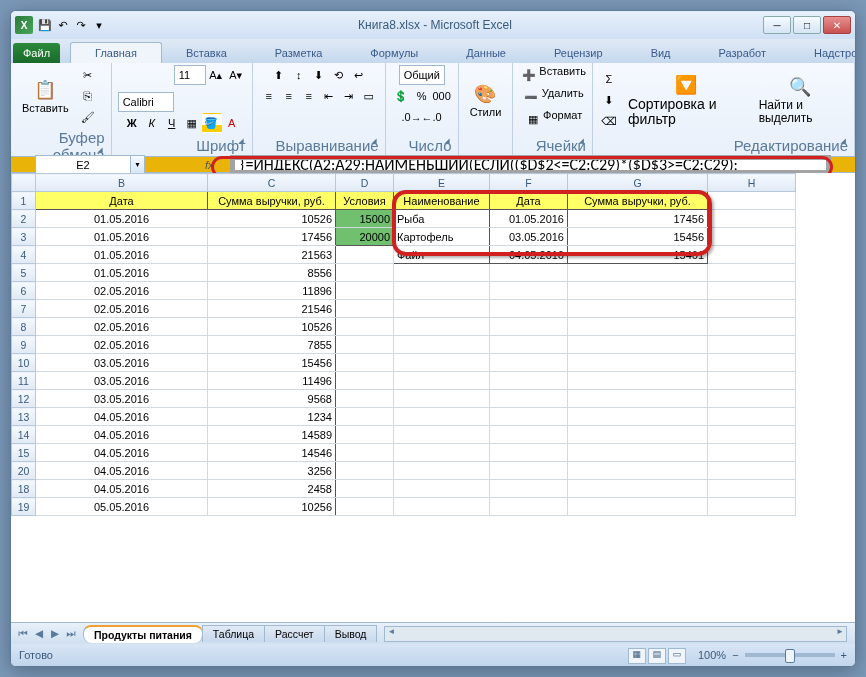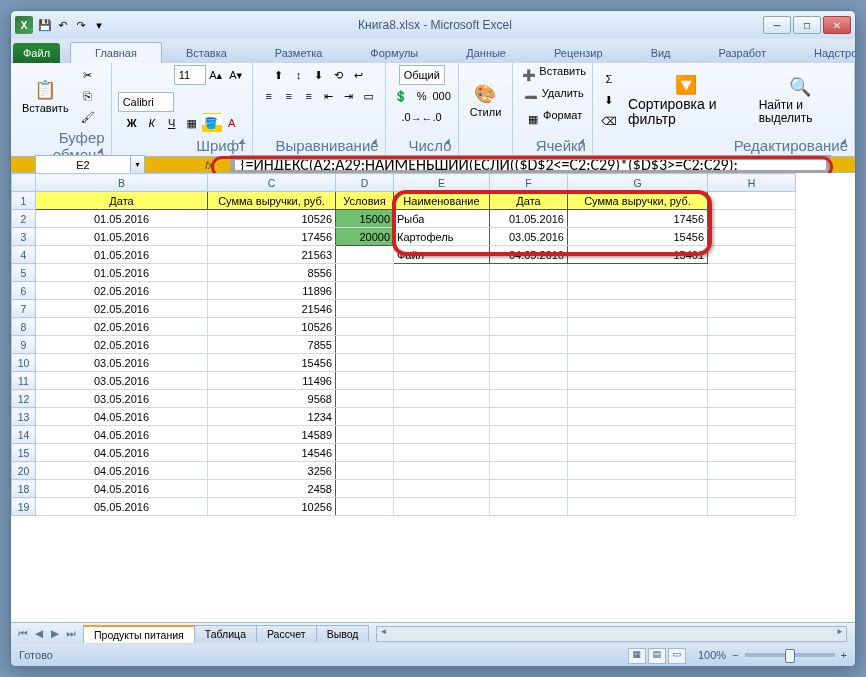--- a/index.html
+++ b/index.html
@@ -46,21 +46,21 @@
 .sheet .gcell { background: #70c070; }
 .colA { width: 22px; } .colB { width: 172px; } .colC { width: 128px; } .colD { width: 58px; } .colE { width: 96px; } .colF { width: 78px; } .colG { width: 140px; } .colH { width: 88px; }
 .bthick-b { border-bottom: 1px solid #555 !important; }
 .bthick-l { border-left: 1px solid #555 !important; }
 .bthick-r { border-right: 1px solid #555 !important; }
 .result-highlight { position: absolute; border: 4px solid #d02020; border-radius: 14px; pointer-events: none; box-shadow: 2px 2px 3px rgba(0,0,0,0.3); }
 .sheet-tabs { height: 22px; display: flex; align-items: center; background: linear-gradient(#e8f0fa,#d0e0f0); border-top: 1px solid #a0b8d0; font-size: 10.5px; }
 .stab-nav { display: flex; margin: 0 4px; }
 .stab-nav span { width: 16px; text-align: center; cursor: pointer; color: #5a7a9a; }
 .stab { padding: 2px 10px; background: #fff; border: 1px solid #a0b8d0; border-bottom: none; margin-right: -1px; cursor: pointer; }
-.stab.active { background: #fff; font-weight: normal; border-top: 2px solid #f0a030; }
+.stab.active { background: #fff; font-weight: bold; border-top: 2px solid #f0a030; border-radius: 8px; }
 .stab.inact { background: linear-gradient(#e0eaf5,#c8d8ec); }
 .hscroll { flex: 1; margin: 0 8px; height: 16px; background: #e0e8f0; border: 1px solid #a0b8d0; position: relative; }
 .hscroll::before { content:'◄'; position: absolute; left: 2px; font-size: 8px; color: #5a7a9a; }
 .hscroll::after { content:'►'; position: absolute; right: 2px; font-size: 8px; color: #5a7a9a; }
 .statusbar { height: 22px; background: linear-gradient(#d8e5f5,#c0d5ec); display: flex; align-items: center; font-size: 11px; padding: 0 8px; color: #3a5a7a; }
 .statusbar .spacer { flex: 1; }
 .viewbtns span { display: inline-block; width: 18px; height: 16px; border: 1px solid #a0b8d0; background: #f0f5fc; margin-left: -1px; text-align: center; font-size: 9px; cursor: pointer; }
 .zoom { margin-left: 12px; display: flex; align-items: center; gap: 6px; }
 .zoom-slider { width: 90px; height: 4px; background: #a0b8d0; position: relative; }
 .zoom-slider::after { content:''; position:absolute; left:45%; top:-4px; width:8px; height:12px; background:#f0f5fc; border:1px solid #5a7a9a; border-radius:2px; }

